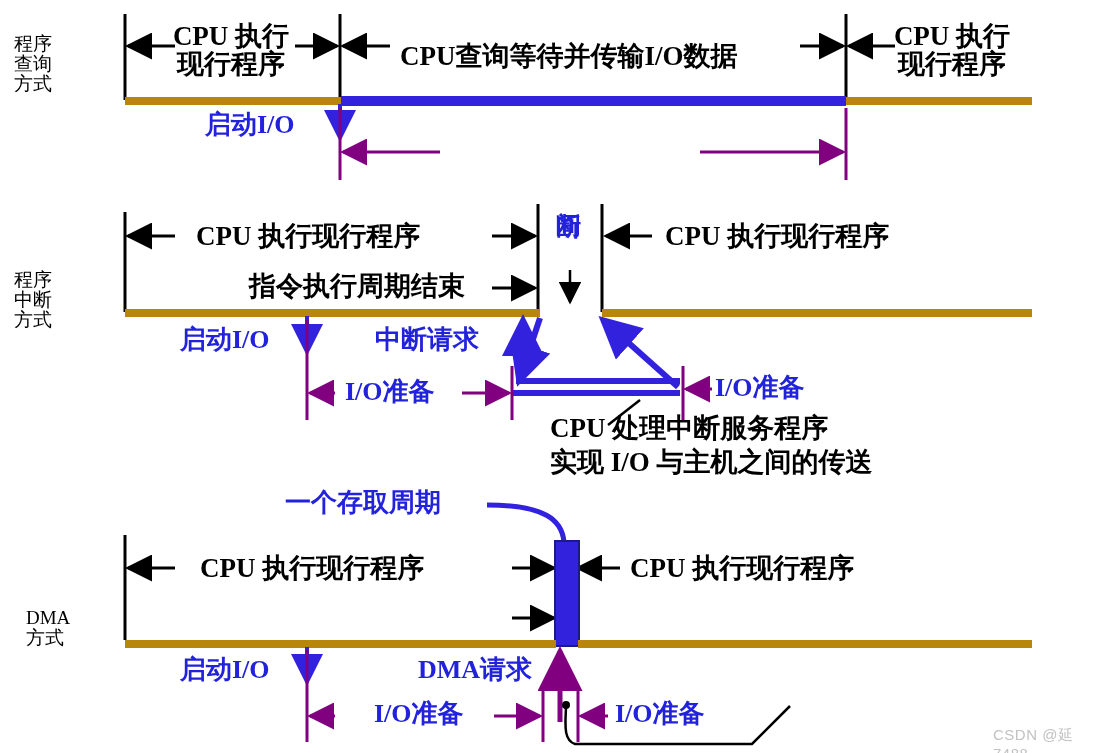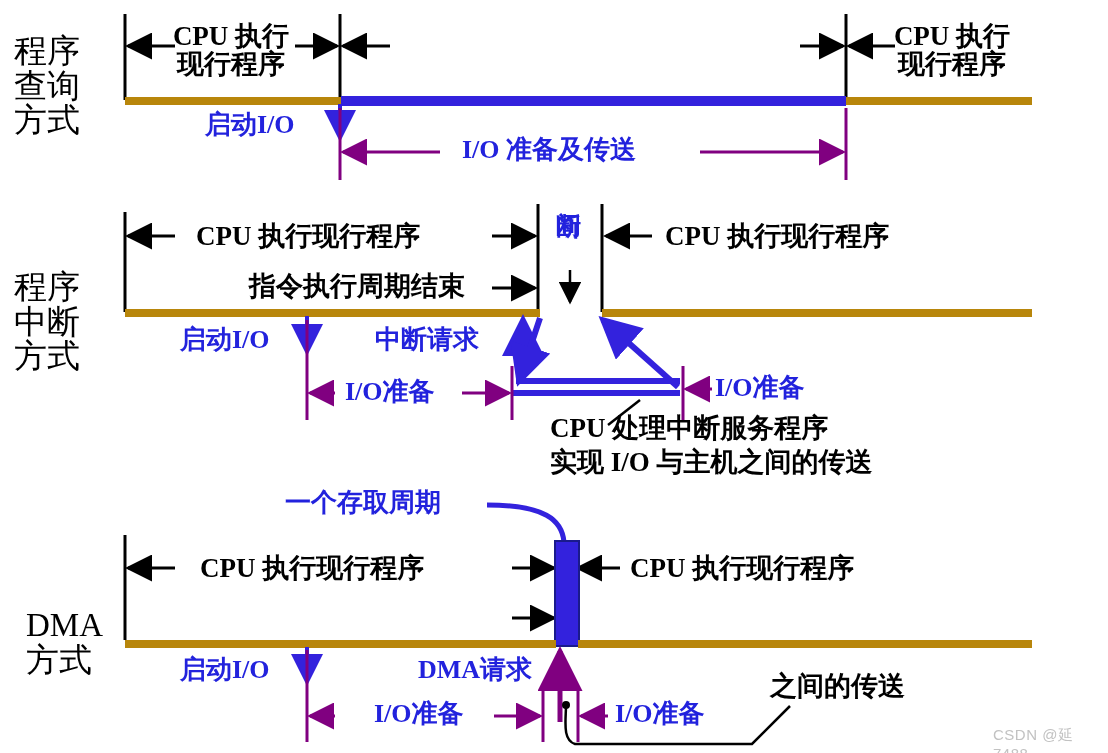--- a/index.html
+++ b/index.html
@@ -5,21 +5,21 @@
   html,body{margin:0;padding:0;background:#ffffff;}
   body{
     font-family:"Liberation Serif","DejaVu Serif",serif;
     width:1108px;height:753px;overflow:hidden;
   }
   #stage{position:relative;width:1108px;height:753px;background:#fff;}
   #stage svg{position:absolute;left:0;top:0;width:1108px;height:753px;}
   .lbl{position:absolute;white-space:nowrap;line-height:1.05;}
   .rowlabel{
     font-family:"Liberation Serif","DejaVu Serif",serif;
-    font-size:33px;color:#000;font-weight:400;text-align:left;
+    font-size:19px;color:#000;font-weight:400;text-align:left;
   }
   .blk{
     font-family:"Liberation Serif","DejaVu Serif",serif;
     font-size:27px;color:#000;font-weight:bold;
   }
   .blu{
     font-family:"Liberation Serif","DejaVu Serif",serif;
     font-size:26px;color:#2222dd;font-weight:bold;
   }
   .blu.vert{
@@ -147,29 +147,29 @@
     <div>程序</div>
     <div>查询</div>
     <div>方式</div>
   </div>
 
   <div class="lbl blk ctr" style="left:156px;top:22px;width:150px;">
     <div>CPU 执行</div>
     <div>现行程序</div>
   </div>
 
+  <div class="lbl blk" style="left:400px;top:42px;">CPU查询等待并传输I/O数据</div>
 
   <div class="lbl blk ctr" style="left:872px;top:22px;width:160px;">
     <div>CPU 执行</div>
     <div>现行程序</div>
   </div>
 
   <div class="lbl blu" style="left:205px;top:111px;">启动I/O</div>
 
-  <div class="lbl blu" style="left:462px;top:136px;">I/O 准备及传送</div>
 
   <div class="lbl rowlabel" style="left:14px;top:270px;">
     <div>程序</div>
     <div>中断</div>
     <div>方式</div>
   </div>
 
   <div class="lbl blk" style="left:196px;top:222px;">CPU 执行现行程序</div>
   <div class="lbl blk" style="left:228px;top:272px;margin-left:21px;">指令执行周期结束</div>
 
@@ -199,18 +199,17 @@
 
   <div class="lbl blk" style="left:630px;top:554px;">CPU 执行现行程序</div>
 
   <div class="lbl blu" style="left:180px;top:656px;">启动I/O</div>
   <div class="lbl blu" style="left:418px;top:656px;">DMA请求</div>
 
   <div class="lbl blu" style="left:374px;top:700px;">I/O准备</div>
   <div class="lbl blu" style="left:615px;top:700px;">I/O准备</div>
 
   <div class="lbl blk" style="left:770px;top:672px;">
-    <div>之间的传送</div>
   </div>
 
   <div class="wm" style="left:993px;top:726px;">CSDN @延7488</div>
 
 </div>
 
 </body></html>

